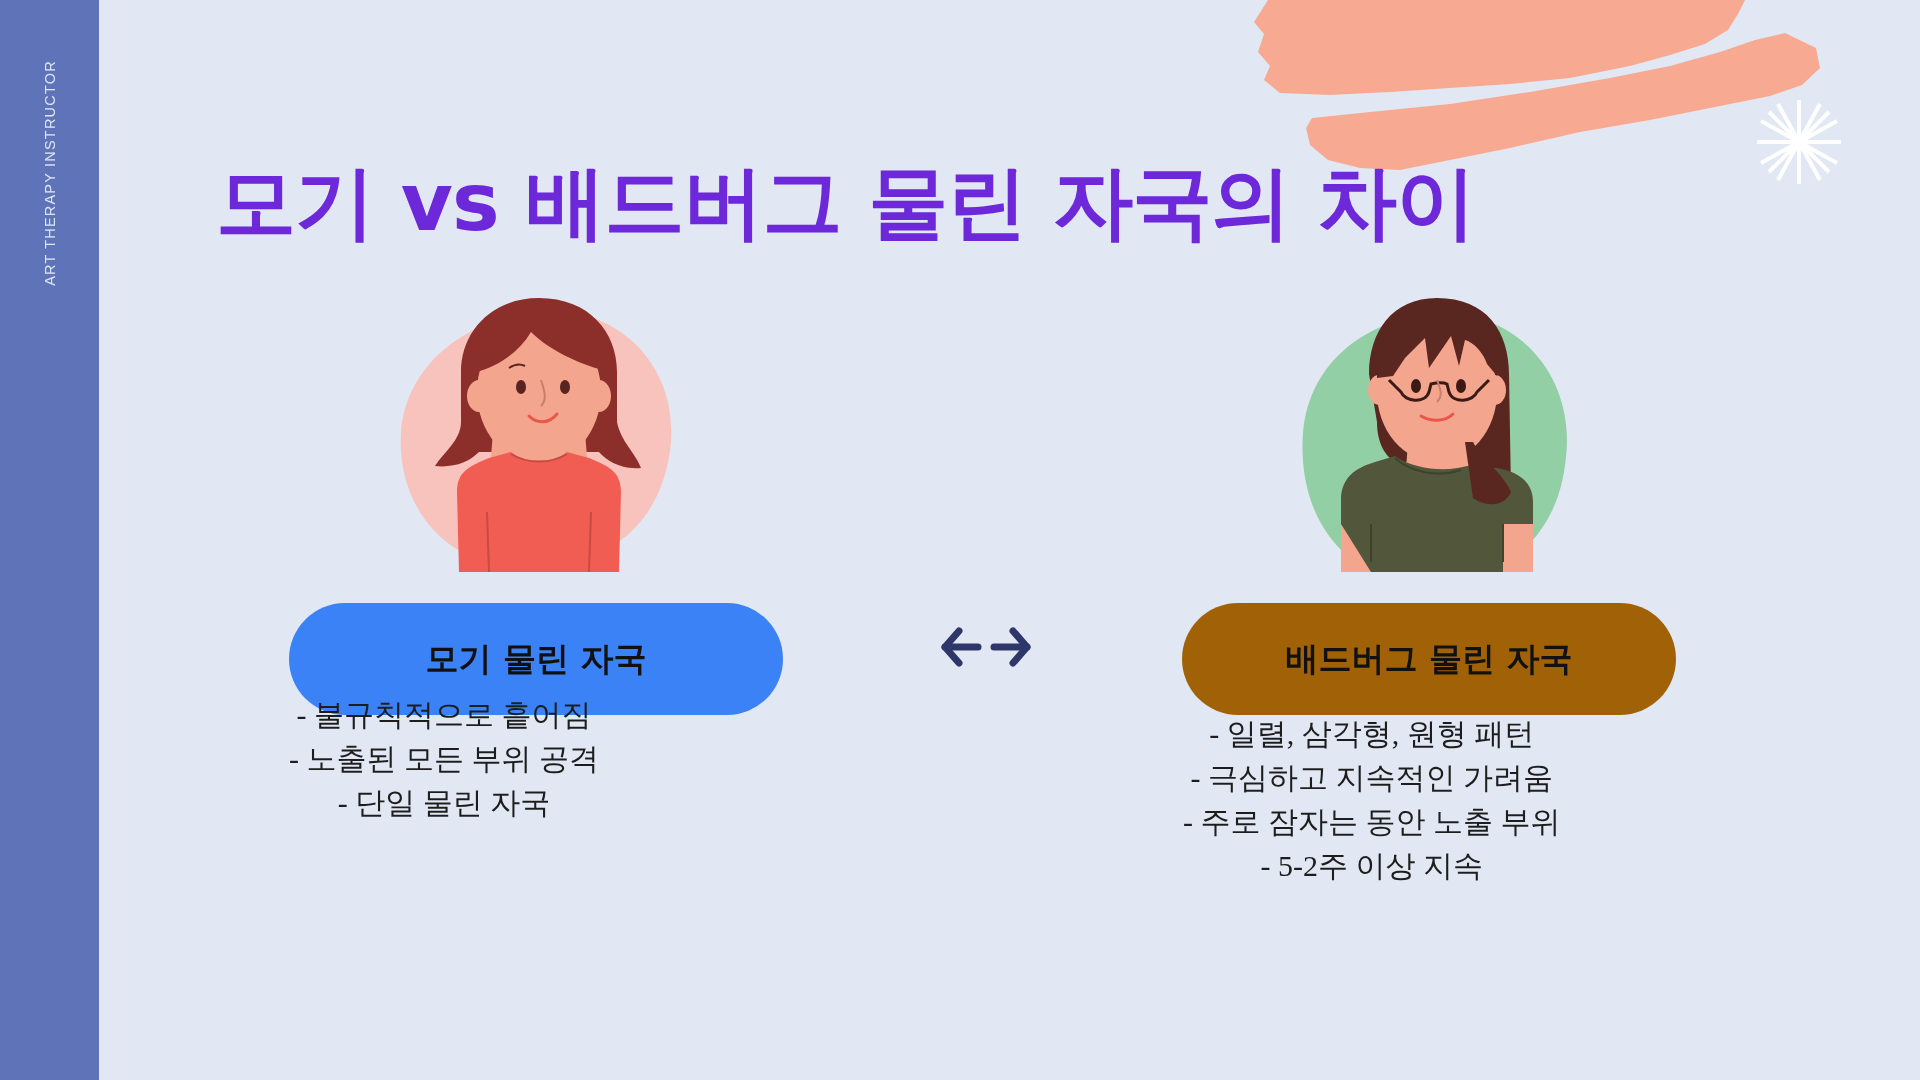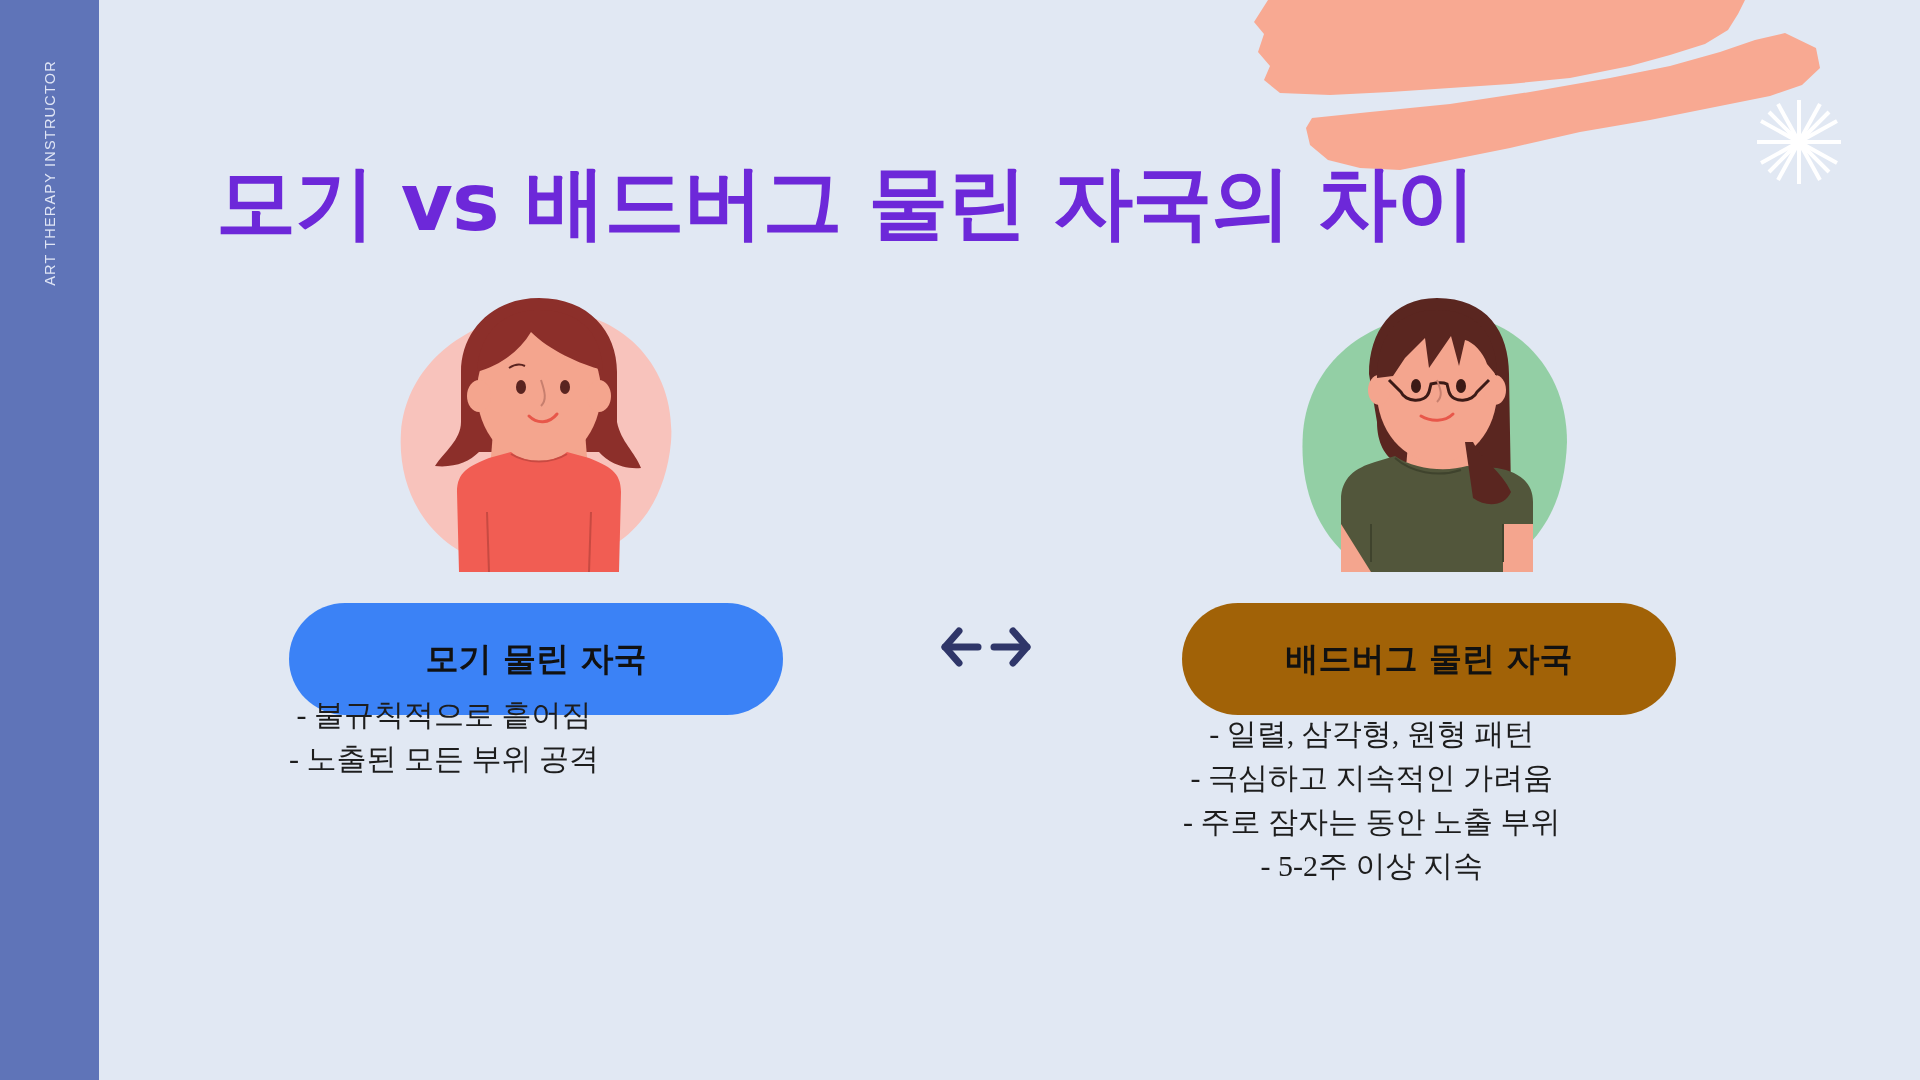--- a/index.html
+++ b/index.html
@@ -128,20 +128,21 @@
   </g>
 </svg>
 
 <div class="pill right">
   <span>배드버그 물린 자국</span>
 </div>
 
 <ul class="bullets left">
   <li>- 불규칙적으로 흩어짐</li>
   <li>- 노출된 모든 부위 공격</li>
+  <li>- 단일 물린 자국</li>
 </ul>
 
 <ul class="bullets right">
   <li>- 일렬, 삼각형, 원형 패턴</li>
   <li>- 극심하고 지속적인 가려움</li>
   <li>- 주로 잠자는 동안 노출 부위</li>
   <li>- 5-2주 이상 지속</li>
 </ul>
 
 </body></html>

